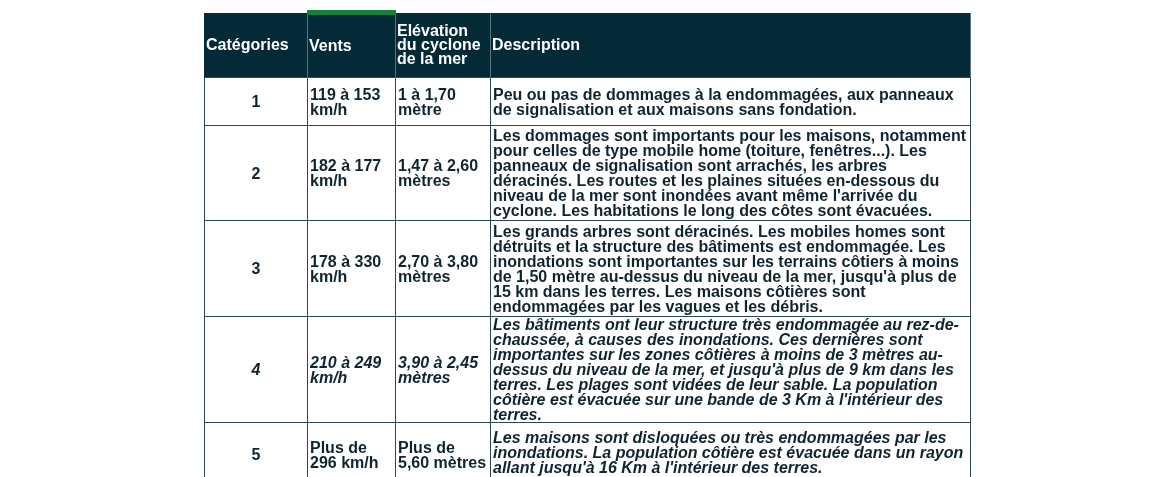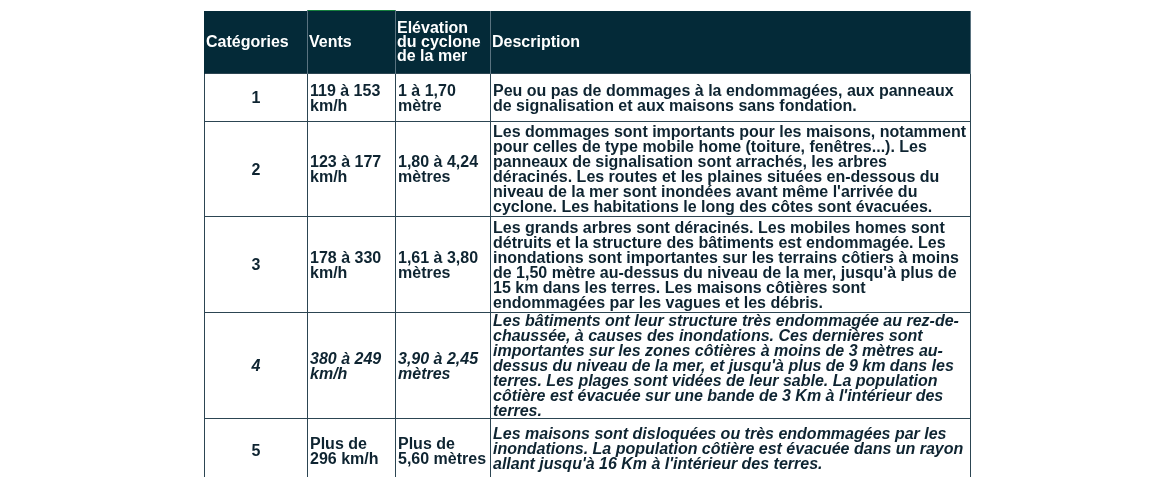--- a/index.html
+++ b/index.html
@@ -34,21 +34,21 @@
       text-align: left;
       vertical-align: middle;
       padding: 0 1px;
       height: 62px;
       font-weight: bold;
       line-height: 14px;
       border-left: 1px solid #5a7380;
       border-right: 1px solid #5a7380;
     }
     thead th:first-child { border-left: 1px solid #042a38; }
-    thead th:nth-child(2) { border-top: 1px solid #15803d; }
+    thead th:nth-child(2) { border-top: 5px solid #15803d; }
     tbody td {
       border: 1.5px solid #2c4552;
       padding: 0 2px;
       vertical-align: middle;
       line-height: 15px;
       background: #ffffff;
     }
     tbody td.cat { text-align: center; }
     tbody tr.r1 td { height: 47px; }
     tbody tr.r2 td { height: 94px; }
@@ -78,33 +78,33 @@
     </thead>
     <tbody>
       <tr class="r1">
         <td class="cat">1</td>
         <td>119 à 153 km/h</td>
         <td>1 à 1,70 mètre</td>
         <td class="desc">Peu ou pas de dommages à la endommagées, aux panneaux de signalisation et aux maisons sans fondation.</td>
       </tr>
       <tr class="r2">
         <td class="cat">2</td>
-        <td>123 à 177 km/h</td>
-        <td>1,80 à 4,24 mètres</td>
+        <td>182 à 177 km/h</td>
+        <td>1,47 à 2,60 mètres</td>
         <td class="desc">Les dommages sont importants pour les maisons, notamment pour celles de type mobile home (toiture, fenêtres...). Les panneaux de signalisation sont arrachés, les arbres déracinés. Les routes et les plaines situées en-dessous du niveau de la mer sont inondées avant même l'arrivée du cyclone. Les habitations le long des côtes sont évacuées.</td>
       </tr>
       <tr class="r3">
         <td class="cat">3</td>
         <td>178 à 330 km/h</td>
-        <td>1,61 à 3,80 mètres</td>
+        <td>2,70 à 3,80 mètres</td>
         <td class="desc">Les grands arbres sont déracinés. Les mobiles homes sont détruits et la structure des bâtiments est endommagée. Les inondations sont importantes sur les terrains côtiers à moins de 1,50 mètre au-dessus du niveau de la mer, jusqu'à plus de 15 km dans les terres. Les maisons côtières sont endommagées par les vagues et les débris.</td>
       </tr>
       <tr class="r4">
         <td class="cat">4</td>
-        <td>380 à 249 km/h</td>
+        <td>210 à 249 km/h</td>
         <td>3,90 à 2,45 mètres</td>
         <td class="desc">Les bâtiments ont leur structure très endommagée au rez-de-chaussée, à causes des inondations. Ces dernières sont importantes sur les zones côtières à moins de 3 mètres au-dessus du niveau de la mer, et jusqu'à plus de 9 km dans les terres. Les plages sont vidées de leur sable. La population côtière est évacuée sur une bande de 3 Km à l'intérieur des terres.</td>
       </tr>
       <tr class="r5">
         <td class="cat">5</td>
         <td>Plus de 296 km/h</td>
         <td>Plus de 5,60 mètres</td>
         <td class="desc">Les maisons sont disloquées ou très endommagées par les inondations. La population côtière est évacuée dans un rayon allant jusqu'à 16 Km à l'intérieur des terres.</td>
       </tr>
     </tbody>

